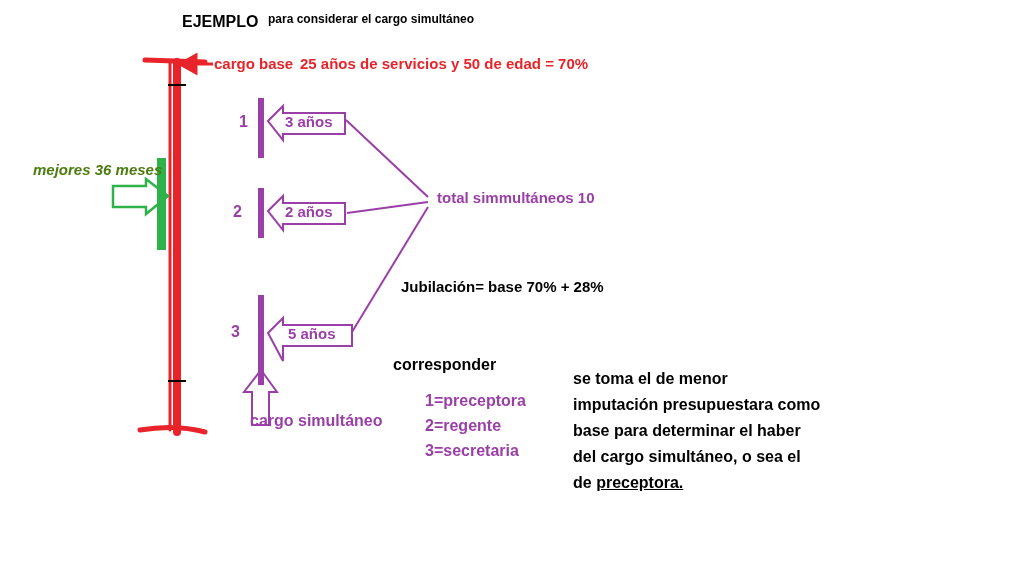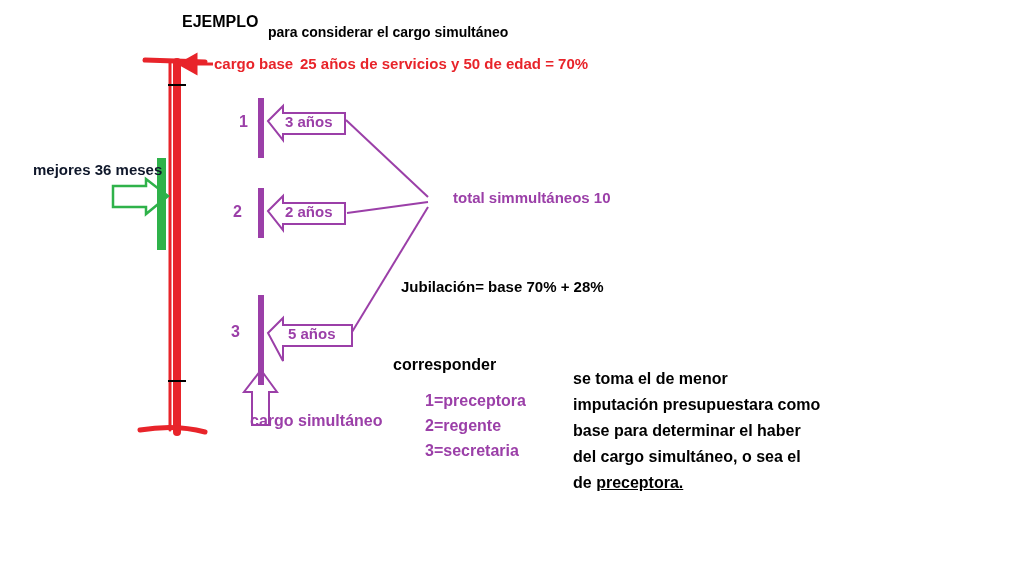--- a/index.html
+++ b/index.html
@@ -17,21 +17,21 @@
   }
   .txt {
     position: absolute;
     white-space: pre;
     line-height: 1.28;
   }
   .bold { font-weight: bold; }
   .black { color: #000000; }
   .red { color: #e8242a; }
   .purple { color: #9b3fa8; }
-  .green { color: #0f172a; }
+  .green { color: #4d7c0f; font-style: italic; }
   .underline { text-decoration: underline; }
   svg.overlay {
     position: absolute;
     left: 0; top: 0;
     width: 1024px;
     height: 576px;
     pointer-events: none;
   }
 </style>
 </head>
@@ -82,37 +82,37 @@
     </g>
 
     <g fill="none" stroke="#9b3fa8" stroke-width="2">
       <path d="M346,120 L428,197"></path>
       <path d="M347,213 L428,202"></path>
       <path d="M352,332 L428,207"></path>
     </g>
   </svg>
 
   <div class="txt bold black" style="left:182px; top:12px; font-size:16px;">EJEMPLO</div>
-  <div class="txt bold black" style="left:268px; top:24px; font-size:14px;">para considerar el cargo simultáneo</div>
+  <div class="txt bold black" style="left:268px; top:12px; font-size:12px;">para considerar el cargo simultáneo</div>
 
   <div class="txt bold red" style="left:214px; top:54px; font-size:15px;">cargo base</div>
   <div class="txt bold red" style="left:300px; top:54px; font-size:15px;">25 años de servicios y 50 de edad = 70%</div>
 
   <div class="txt bold green" style="left:33px; top:160px; font-size:15px;">mejores 36 meses</div>
 
   <div class="txt bold purple" style="left:239px; top:112px; font-size:16px;">1</div>
   <div class="txt bold purple" style="left:285px; top:112px; font-size:15px;">3 años</div>
 
   <div class="txt bold purple" style="left:233px; top:202px; font-size:16px;">2</div>
   <div class="txt bold purple" style="left:285px; top:202px; font-size:15px;">2 años</div>
 
   <div class="txt bold purple" style="left:231px; top:322px; font-size:16px;">3</div>
   <div class="txt bold purple" style="left:288px; top:324px; font-size:15px;">5 años</div>
 
-  <div class="txt bold purple" style="left:437px; top:188px; font-size:15px;margin-left:16px;">total simmultáneos 10</div>
+  <div class="txt bold purple" style="left:437px; top:188px; font-size:15px;">total simmultáneos 10</div>
 
   <div class="txt bold black" style="left:393px; top:277px; font-size:15px;margin-left:8px;">Jubilación= base 70% + 28%</div>
   <div class="txt bold black" style="left:393px; top:355px; font-size:16px;">corresponder</div>
 
   <div class="txt bold purple" style="left:250px; top:411px; font-size:16px;">cargo simultáneo</div>
 
   <div class="txt bold purple" style="left:425px; top:391px; font-size:16px;">1=preceptora</div>
   <div class="txt bold purple" style="left:425px; top:416px; font-size:16px;">2=regente</div>
   <div class="txt bold purple" style="left:425px; top:441px; font-size:16px;">3=secretaria</div>
 

